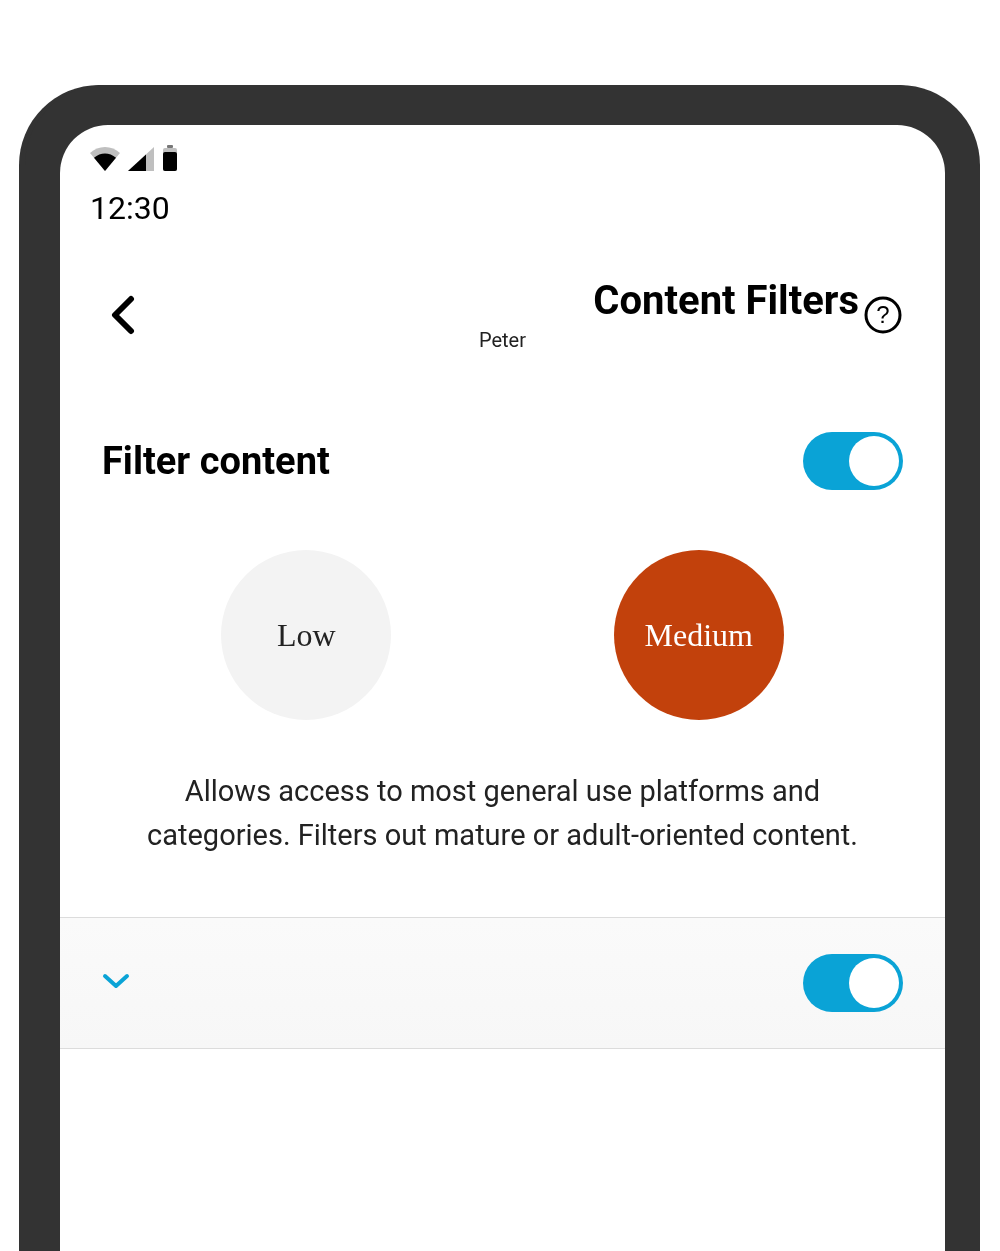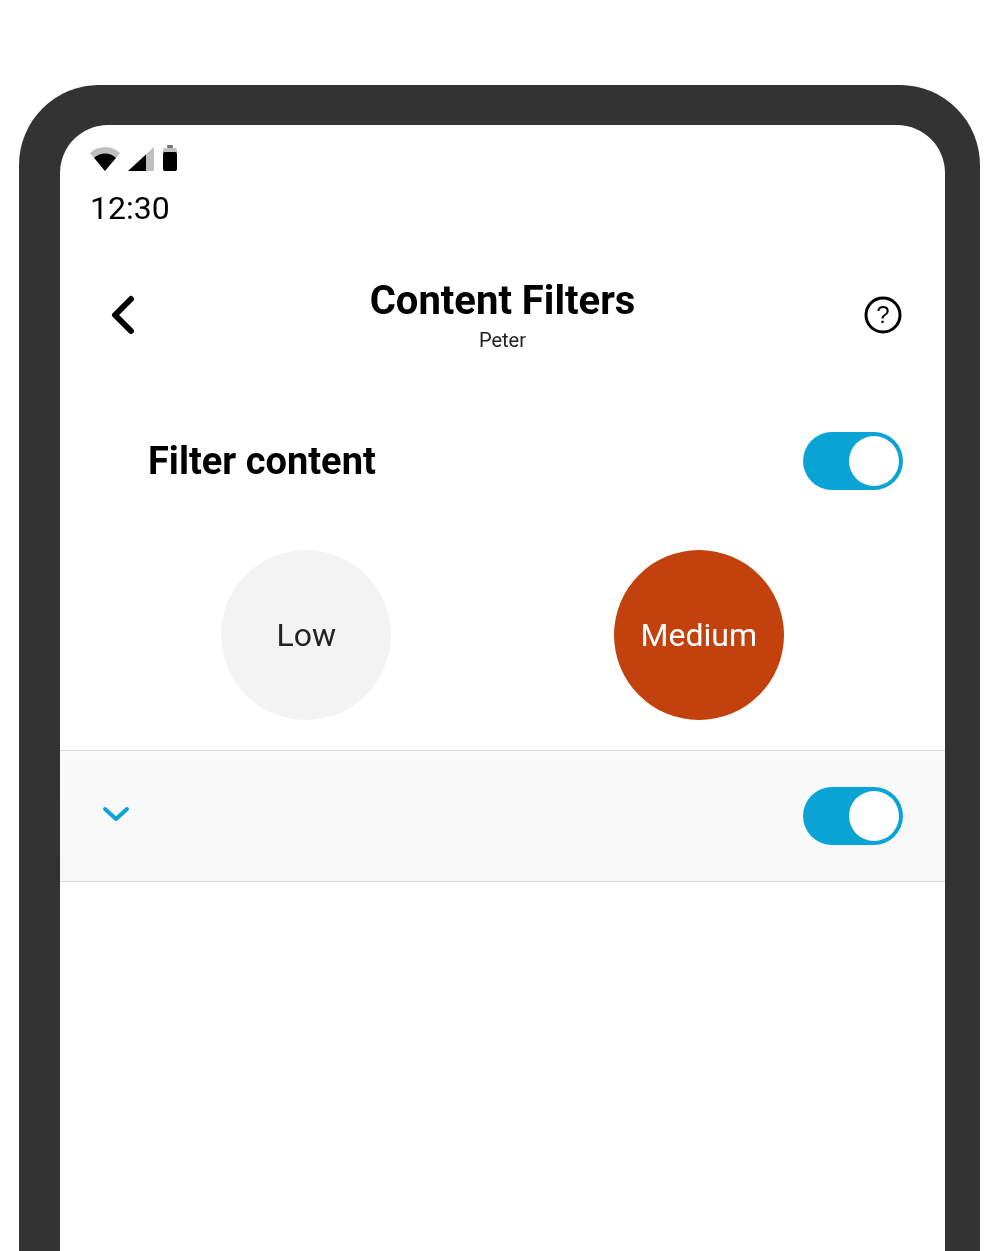--- a/index.html
+++ b/index.html
@@ -42,32 +42,32 @@
   .status-icons { display: flex; align-items: center; gap: 8px; }
 
   
   .header {
     display: flex;
     align-items: center;
     justify-content: space-between;
     padding: 40px 38px 20px 38px;
   }
   .header-center { text-align: center; flex: 1; }
-  .page-title { font-size: 40px; font-weight: 700; color: #000; }
+  .page-title { font-size: 40px; font-weight: 700; color: #000; text-align: right; }
   .page-subtitle { font-size: 20px; color: #222; margin-top: 4px; }
   .back-btn, .help-btn { width: 48px; height: 48px; display: flex; align-items: center; justify-content: center; }
 
   
   .section-row {
     display: flex;
     align-items: center;
     justify-content: space-between;
     padding: 60px 42px 20px 42px;
   }
-  .section-title { font-size: 38px; font-weight: 700; color: #000; margin-left: 46px; }
+  .section-title { font-size: 38px; font-weight: 700; color: #000; }
 
   
   .toggle {
     width: 100px;
     height: 58px;
     border-radius: 30px;
     position: relative;
     background: #0aa3d6;
   }
   .toggle .knob {
@@ -79,20 +79,21 @@
     border-radius: 50%;
     background: #fff;
   }
 
   
   .levels {
     display: flex;
     justify-content: space-around;
     align-items: flex-start;
     padding: 40px 50px 30px 50px;
+    font-family: Liberation Serif, serif;
   }
   .level {
     width: 170px;
     height: 170px;
     border-radius: 50%;
     display: flex;
     align-items: center;
     justify-content: center;
     font-size: 32px;
     color: #222;
@@ -196,20 +197,21 @@
 
     <div class="levels">
       <div class="level">
         <span>Low</span>
       </div>
       <div class="level active">
         <span>Medium</span>
       </div>
     </div>
 
+    <div class="description">Allows access to most general use platforms and categories. Filters out mature or adult-oriented content.</div>
 
     <div class="divider"></div>
 
     <div class="setting-row">
       <div class="setting-left">
         <span>
           <svg width="28" height="18" viewBox="0 0 28 18">
             <polyline points="3,4 14,14 25,4" fill="none" stroke="#0aa3d6" stroke-width="4" stroke-linecap="round" stroke-linejoin="round"></polyline>
           </svg>
         </span>

